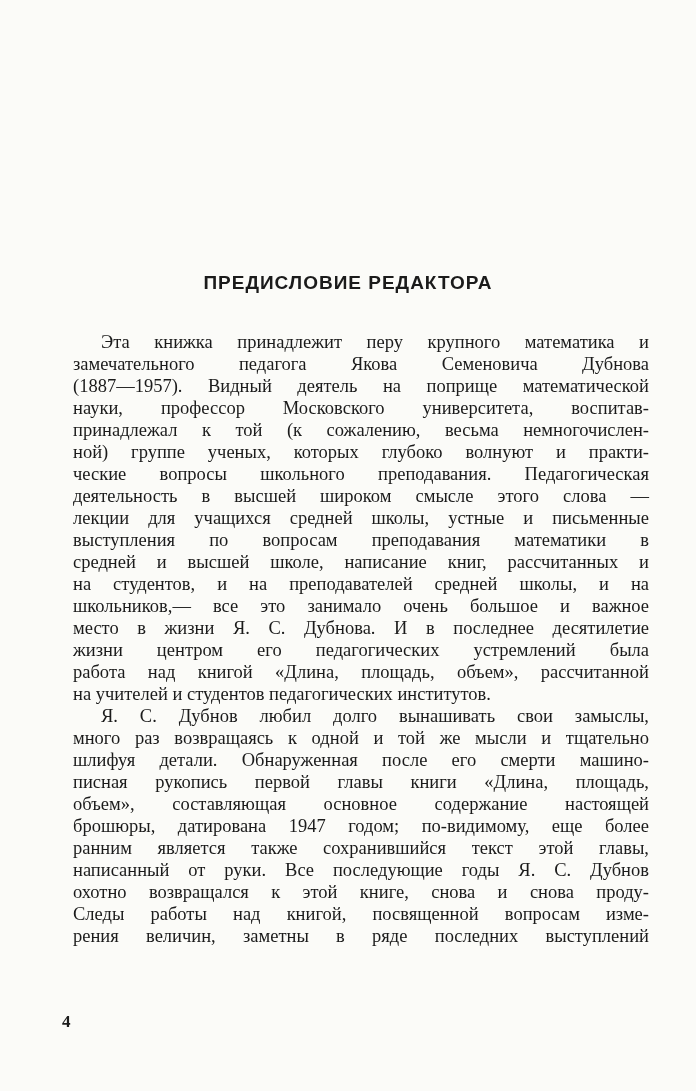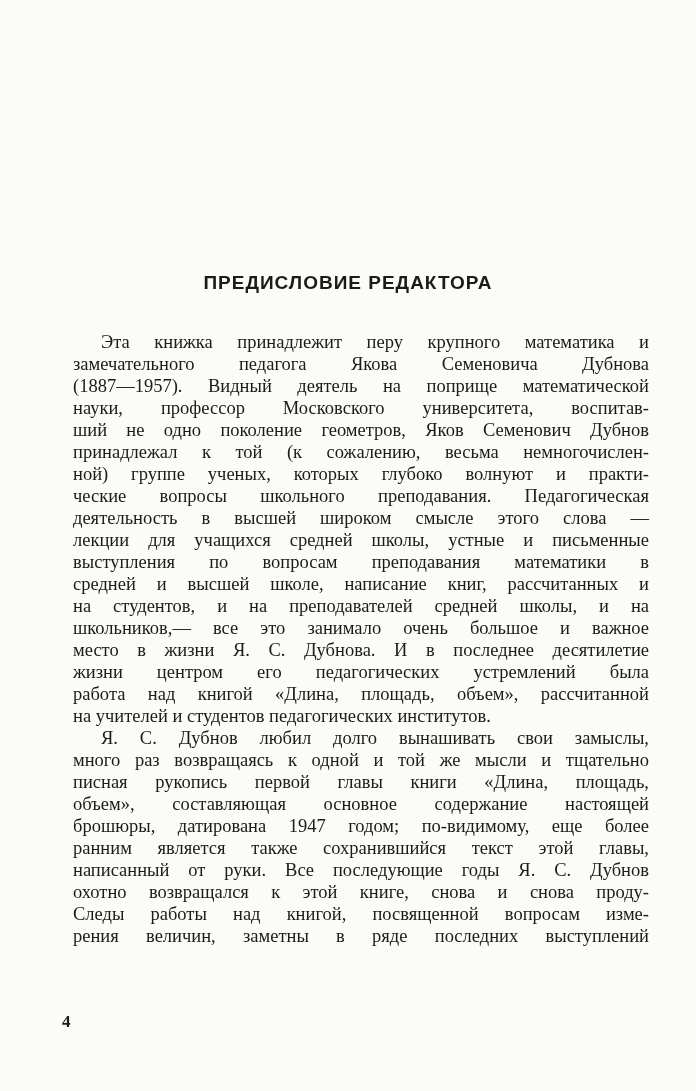--- a/index.html
+++ b/index.html
@@ -70,36 +70,36 @@
 <body>
 
 <div class="page">
   <div class="title">ПРЕДИСЛОВИЕ РЕДАКТОРА</div>
 
   <div class="body-text">
       <div class="line first">Эта книжка принадлежит перу крупного математика и</div>
       <div class="line">замечательного педагога Якова Семеновича Дубнова</div>
       <div class="line">(1887—1957). Видный деятель на поприще математической</div>
       <div class="line">науки, профессор Московского университета, воспитав-</div>
-      <div class="line">ший не одно поколение геометров, Яков Семенович Дубнов</div>
       <div class="line">принадлежал к той (к сожалению, весьма немногочислен-</div>
       <div class="line">ной) группе ученых, которых глубоко волнуют и практи-</div>
       <div class="line">ческие вопросы школьного преподавания. Педагогическая</div>
       <div class="line">деятельность в высшей широком смысле этого слова —</div>
       <div class="line">лекции для учащихся средней школы, устные и письменные</div>
       <div class="line">выступления по вопросам преподавания математики в</div>
       <div class="line">средней и высшей школе, написание книг, рассчитанных и</div>
       <div class="line">на студентов, и на преподавателей средней школы, и на</div>
       <div class="line">школьников,— все это занимало очень большое и важное</div>
       <div class="line">место в жизни Я. С. Дубнова. И в последнее десятилетие</div>
       <div class="line">жизни центром его педагогических устремлений была</div>
       <div class="line">работа над книгой «Длина, площадь, объем», рассчитанной</div>
       <div class="line last-left">на учителей и студентов педагогических институтов.</div>
       <div class="line first">Я. С. Дубнов любил долго вынашивать свои замыслы,</div>
       <div class="line">много раз возвращаясь к одной и той же мысли и тщательно</div>
+      <div class="line">шлифуя детали. Обнаруженная после его смерти машино-</div>
       <div class="line">писная рукопись первой главы книги «Длина, площадь,</div>
       <div class="line">объем», составляющая основное содержание настоящей</div>
       <div class="line">брошюры, датирована 1947 годом; по-видимому, еще более</div>
       <div class="line">ранним является также сохранившийся текст этой главы,</div>
       <div class="line">написанный от руки. Все последующие годы Я. С. Дубнов</div>
       <div class="line">охотно возвращался к этой книге, снова и снова проду-</div>
       <div class="line">Следы работы над книгой, посвященной вопросам изме-</div>
       <div class="line">рения величин, заметны в ряде последних выступлений</div>
     </div>
 

